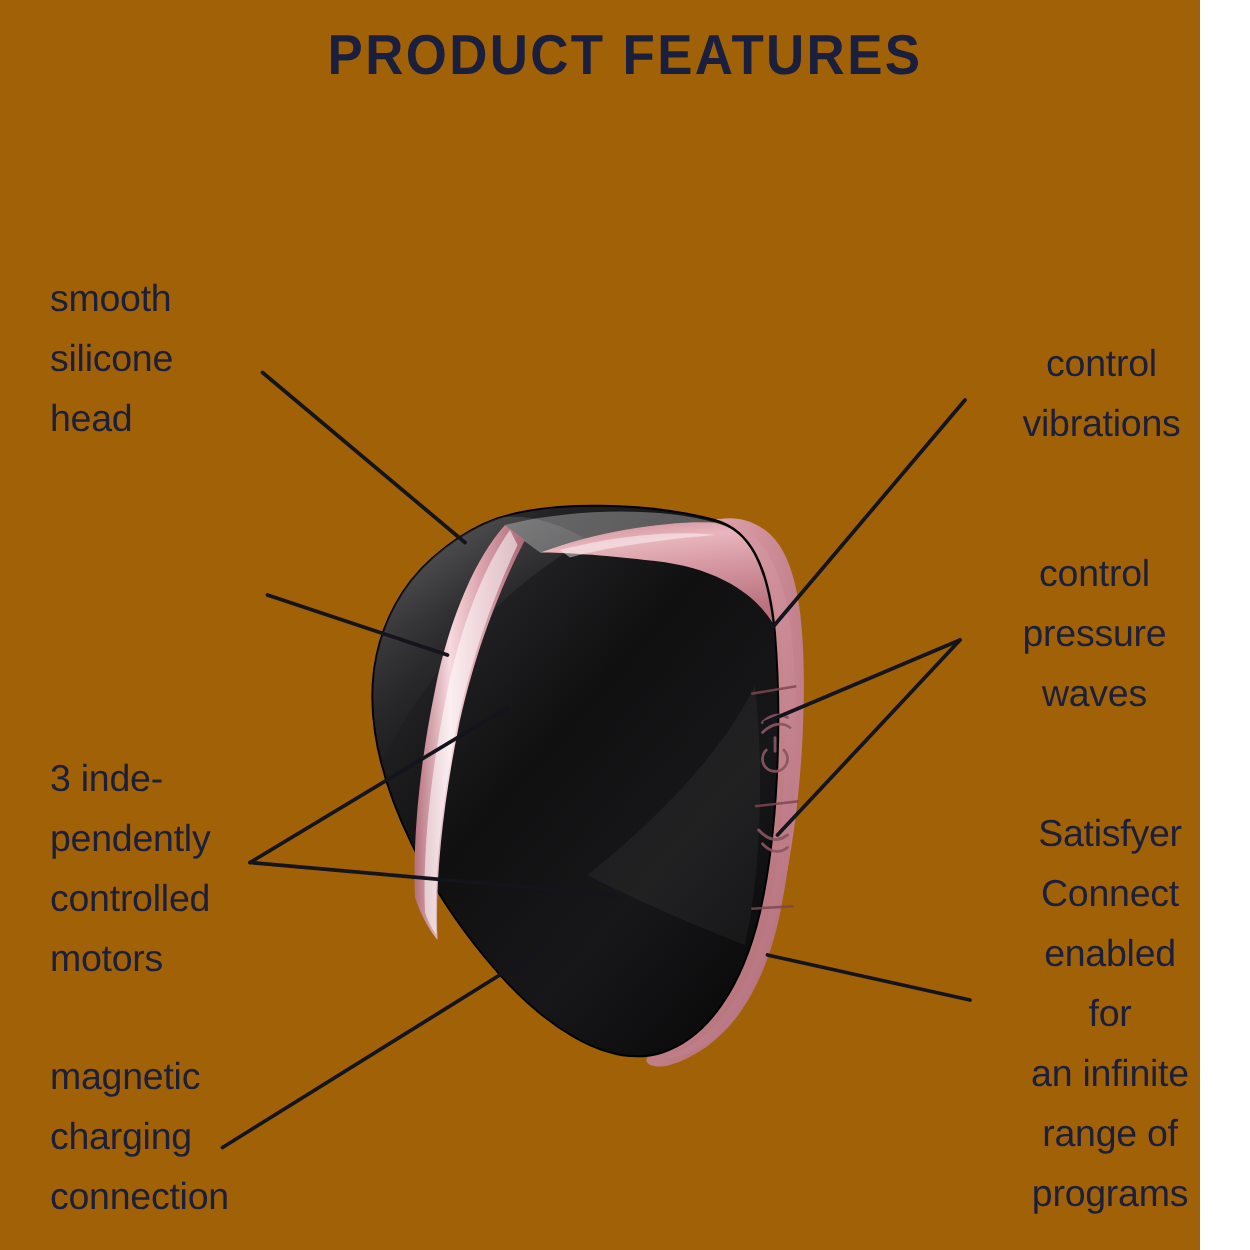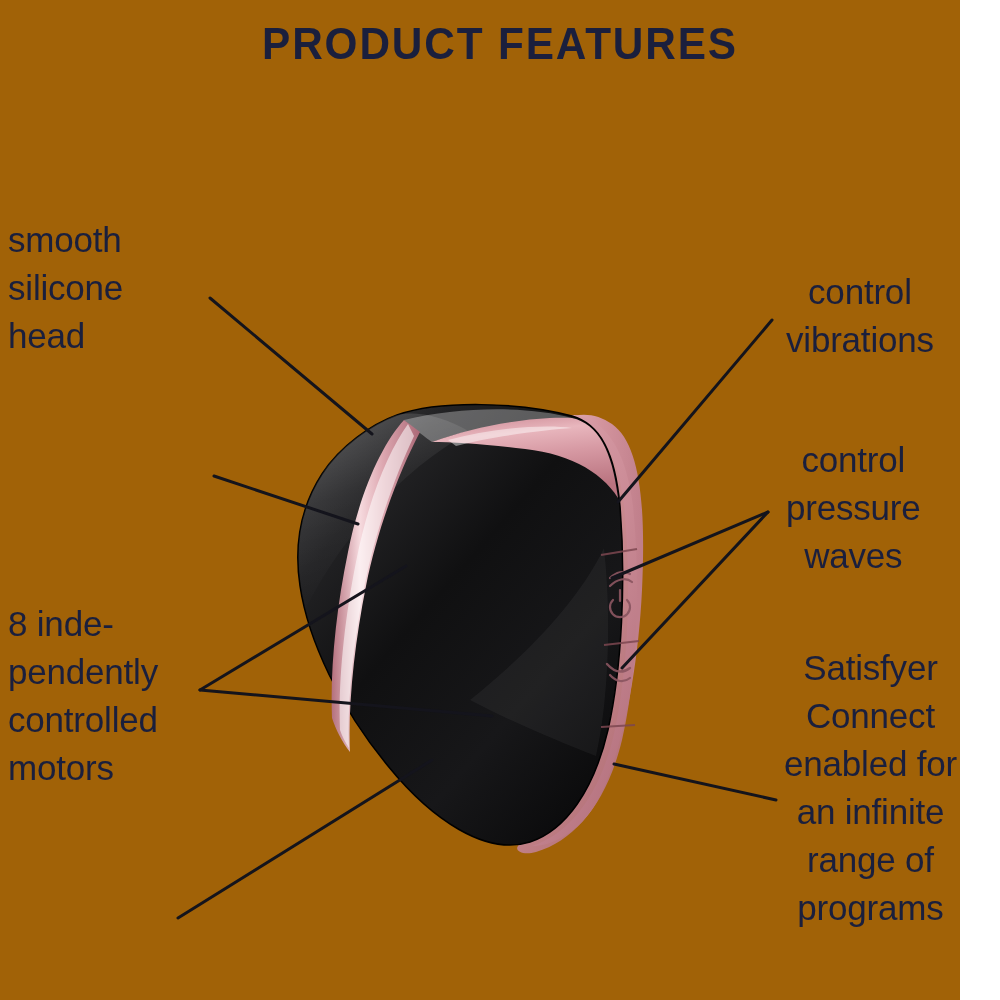--- a/index.html
+++ b/index.html
@@ -31,25 +31,26 @@
     transform: scaleX(0.94);
     transform-origin: center top;
     white-space: nowrap;
   }
 
   
   .label {
     position: absolute;
     color: #1a1f3d;
     font-family: "Liberation Sans", sans-serif;
-    font-size: 35px;
+    font-size: 30px;
     line-height: 48px;
     font-weight: 400;
     letter-spacing: -0.2px;
     white-space: pre-line;
+    margin-left: 32px;
   }
   .label.left  { text-align: left; }
   .label.right { text-align: center; }
 
   #lbl-smooth    { left: 8px;  top: 216px; }
   #lbl-travel    { left: 8px;  top: 408px; }
   #lbl-motors    { left: 8px;  top: 600px; }
   #lbl-magnetic  { left: 8px;  top: 838px; }
 
   #lbl-vibr      { left: 786px; top: 268px; }
@@ -226,25 +227,28 @@
 
       <path d="M 776,800 L 614,764"></path>
     </g>
   </svg>
 
   <div class="label left" id="lbl-smooth">smooth
 silicone
 head</div>
 
 
-  <div class="label left" id="lbl-motors">8 inde-
+  <div class="label left" id="lbl-motors">3 inde-
 pendently
 controlled
 motors</div>
 
+  <div class="label left" id="lbl-magnetic">magnetic
+charging
+connection</div>
 
   <div class="label right" id="lbl-vibr">control
 vibrations</div>
 
   <div class="label right" id="lbl-press">control
 pressure
 waves</div>
 
   <div class="label right" id="lbl-connect">Satisfyer
 Connect

